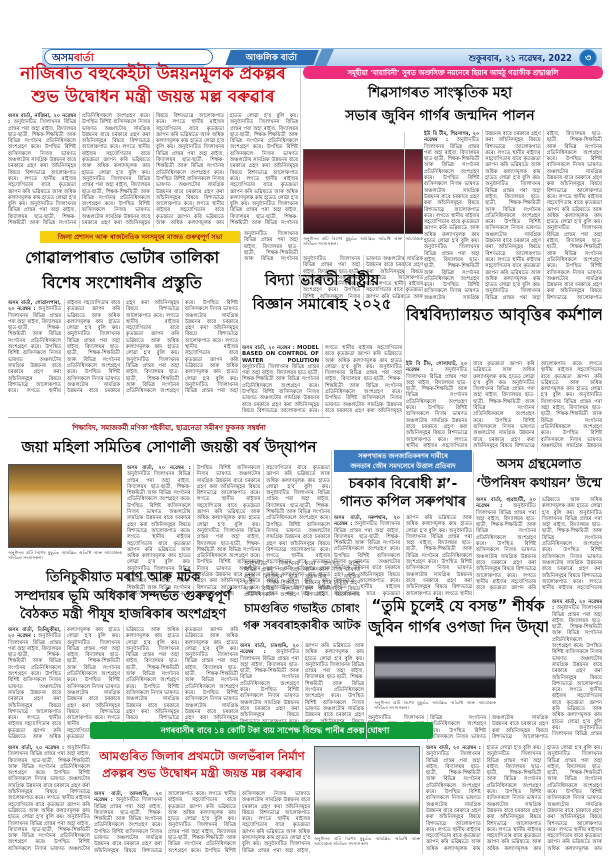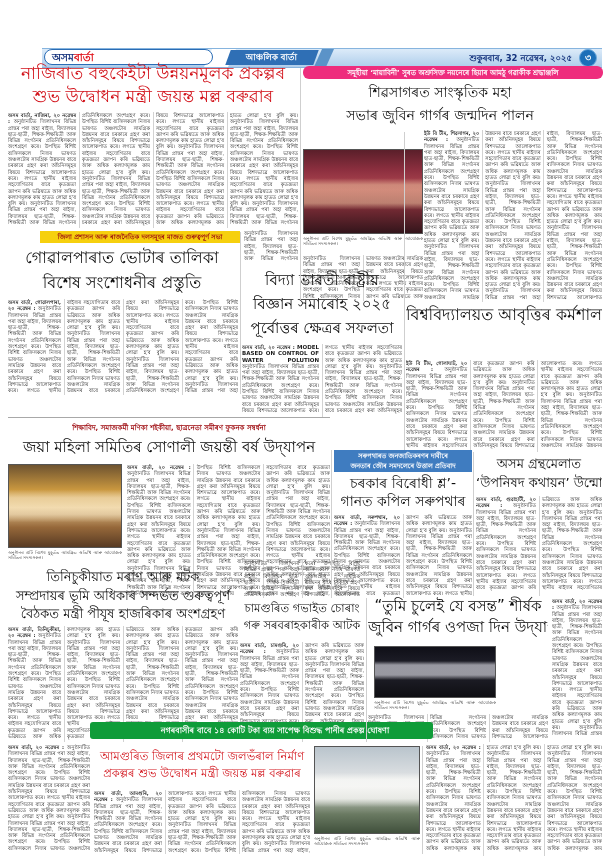--- a/index.html
+++ b/index.html
@@ -15,21 +15,21 @@
   .logo .p1{color:#14327c;} .logo .p2{color:#e01018;}
   .mh-shape{position:absolute;top:0;height:18px;transform:skewX(-24deg);}
   .tab{position:absolute;left:186px;top:1px;width:88px;height:15px;background:#2f6fb5;
     transform:skewX(-20deg);display:flex;align-items:center;justify-content:center;}
   .tab span{transform:skewX(20deg);color:#fff;font-size:8.5px;font-weight:bold;white-space:nowrap;}
   .mh-date{position:absolute;right:30px;top:3px;font-size:8.5px;font-weight:bold;color:#14327c;white-space:nowrap;}
   .pgc{position:absolute;right:5px;top:0px;width:16px;height:16px;border-radius:50%;
     background:#1c6fb8;border:1.5px solid #6aa8dc;color:#fff;font-size:9.5px;font-weight:bold;
     display:flex;align-items:center;justify-content:center;}
   
-  .hl{font-weight:400;text-align:center;color:#0d0d0d;overflow:hidden;}
+  .hl{font-weight:700;text-align:center;color:#0d0d0d;overflow:hidden;}
   .hl div{white-space:nowrap;}
   .red{color:#d2121a;}
   
   .kick{display:flex;align-items:center;justify-content:center;text-align:center;font-weight:bold;overflow:hidden;}
   .kick-pink{background:#ee2d7d;color:#fff;border-radius:6px;}
   .kick-yellow{background:#f6d00e;color:#9e0b10;}
   .kick-blue{background:#3f7cc0;color:#fff;flex-direction:column;}
   .kick-plain{color:#9e0b10;}
   
   .bt{font-size:5px;line-height:6.3px;text-align:justify;color:#1c1c1c;overflow:hidden;
@@ -65,21 +65,21 @@
   <div class="masthead">
     <div class="mh-shape" style="left:166px;width:24px;background:#fff;"></div>
     <div class="mh-shape" style="left:276px;width:12px;background:#5b93c8;"></div>
     <div class="logo">
       <span class="p1">অসম</span>
         <span class="p2">বাৰ্তা</span>
     </div>
     <div class="tab">
       <span>আঞ্চলিক বাৰ্তা</span>
     </div>
-    <div class="mh-date">শুকুৰবাৰ, 32 নৱেম্বৰ, ২০২৫</div>
+    <div class="mh-date">শুকুৰবাৰ, ২১ নৱেম্বৰ, 2022</div>
     <div class="pgc">৩</div>
   </div>
 
   <div class="abs hl red" style="left:8px;top:62px;width:290px;height:48px;font-size:17px;line-height:23px;">
     <div>নাজিৰাত বহুকেইটা উন্নয়নমূলক প্ৰকল্পৰ</div>
     <div>শুভ উদ্বোধন মন্ত্ৰী জয়ন্ত মল্ল বৰুৱাৰ</div>
   </div>
   <div class="abs bt c4" style="left:8px;top:112px;width:290px;height:116px;">
     <b class="dl">অসম বাৰ্তা, নাজিৰা, ২০ নৱেম্বৰ : </b><span>অনুষ্ঠানটিত জিলাখনৰ বিভিন্ন প্ৰান্তৰ পৰা অহা ৰাইজ, বিদ্যালয়ৰ ছাত্ৰ-ছাত্ৰী, শিক্ষক-শিক্ষয়িত্ৰী আৰু বিভিন্ন সংগঠনৰ প্ৰতিনিধিসকলে অংশগ্ৰহণ কৰে। উপস্থিত বিশিষ্ট ব্যক্তিসকলে নিজৰ ভাষণত অঞ্চলটোৰ সামগ্ৰিক উন্নয়নৰ বাবে চৰকাৰে গ্ৰহণ কৰা আঁচনিসমূহৰ বিষয়ে বিশদভাৱে আলোকপাত কৰে। লগতে স্থানীয় ৰাইজৰ সহযোগিতাৰ বাবে কৃতজ্ঞতা জ্ঞাপন কৰি ভৱিষ্যতে আৰু অধিক কল্যাণমূলক কাম হাতত লোৱা হ’ব বুলি কয়। অনুষ্ঠানটিত জিলাখনৰ বিভিন্ন প্ৰান্তৰ পৰা অহা ৰাইজ, বিদ্যালয়ৰ ছাত্ৰ-ছাত্ৰী, শিক্ষক-শিক্ষয়িত্ৰী আৰু বিভিন্ন সংগঠনৰ প্ৰতিনিধিসকলে অংশগ্ৰহণ কৰে। উপস্থিত বিশিষ্ট ব্যক্তিসকলে নিজৰ ভাষণত অঞ্চলটোৰ সামগ্ৰিক উন্নয়নৰ বাবে চৰকাৰে গ্ৰহণ কৰা আঁচনিসমূহৰ বিষয়ে বিশদভাৱে আলোকপাত কৰে। লগতে স্থানীয় ৰাইজৰ সহযোগিতাৰ বাবে কৃতজ্ঞতা জ্ঞাপন কৰি ভৱিষ্যতে আৰু অধিক কল্যাণমূলক কাম হাতত লোৱা হ’ব বুলি কয়। অনুষ্ঠানটিত জিলাখনৰ বিভিন্ন প্ৰান্তৰ পৰা অহা ৰাইজ, বিদ্যালয়ৰ ছাত্ৰ-ছাত্ৰী, শিক্ষক-শিক্ষয়িত্ৰী আৰু বিভিন্ন সংগঠনৰ প্ৰতিনিধিসকলে অংশগ্ৰহণ কৰে। উপস্থিত বিশিষ্ট ব্যক্তিসকলে নিজৰ ভাষণত অঞ্চলটোৰ সামগ্ৰিক উন্নয়নৰ বাবে চৰকাৰে গ্ৰহণ কৰা আঁচনিসমূহৰ বিষয়ে বিশদভাৱে আলোকপাত কৰে। লগতে স্থানীয় ৰাইজৰ সহযোগিতাৰ বাবে কৃতজ্ঞতা জ্ঞাপন কৰি ভৱিষ্যতে আৰু অধিক কল্যাণমূলক কাম হাতত লোৱা হ’ব বুলি কয়। অনুষ্ঠানটিত জিলাখনৰ বিভিন্ন প্ৰান্তৰ পৰা অহা ৰাইজ, বিদ্যালয়ৰ ছাত্ৰ-ছাত্ৰী, শিক্ষক-শিক্ষয়িত্ৰী আৰু বিভিন্ন সংগঠনৰ প্ৰতিনিধিসকলে অংশগ্ৰহণ কৰে। উপস্থিত বিশিষ্ট ব্যক্তিসকলে নিজৰ ভাষণত অঞ্চলটোৰ সামগ্ৰিক উন্নয়নৰ বাবে চৰকাৰে গ্ৰহণ কৰা আঁচনিসমূহৰ বিষয়ে বিশদভাৱে আলোকপাত কৰে। লগতে স্থানীয় ৰাইজৰ সহযোগিতাৰ বাবে কৃতজ্ঞতা জ্ঞাপন কৰি ভৱিষ্যতে আৰু অধিক কল্যাণমূলক কাম হাতত লোৱা হ’ব বুলি কয়। অনুষ্ঠানটিত জিলাখনৰ বিভিন্ন প্ৰান্তৰ পৰা অহা ৰাইজ, বিদ্যালয়ৰ ছাত্ৰ-ছাত্ৰী, শিক্ষক-শিক্ষয়িত্ৰী আৰু বিভিন্ন সংগঠনৰ প্ৰতিনিধিসকলে অংশগ্ৰহণ কৰে। উপস্থিত বিশিষ্ট ব্যক্তিসকলে নিজৰ ভাষণত অঞ্চলটোৰ সামগ্ৰিক উন্নয়নৰ বাবে চৰকাৰে গ্ৰহণ কৰা আঁচনিসমূহৰ বিষয়ে বিশদভাৱে আলোকপাত কৰে। লগতে স্থানীয় ৰাইজৰ সহযোগিতাৰ বাবে কৃতজ্ঞতা জ্ঞাপন কৰি ভৱিষ্যতে আৰু অধিক কল্যাণমূলক কাম হাতত লোৱা হ’ব বুলি কয়। অনুষ্ঠানটিত জিলাখনৰ বিভিন্ন প্ৰান্তৰ পৰা অহা ৰাইজ, বিদ্যালয়ৰ ছাত্ৰ-ছাত্ৰী, শিক্ষক-শিক্ষয়িত্ৰী আৰু বিভিন্ন সংগঠনৰ প্ৰতিনিধিসকলে অংশগ্ৰহণ কৰে। উপস্থিত বিশিষ্ট ব্যক্তিসকলে নিজৰ ভাষণত অঞ্চলটোৰ সামগ্ৰিক উন্নয়নৰ বাবে চৰকাৰে গ্ৰহণ কৰা আঁচনিসমূহৰ বিষয়ে বিশদভাৱে আলোকপাত কৰে। লগতে স্থানীয় ৰাইজৰ সহযোগিতাৰ বাবে কৃতজ্ঞতা জ্ঞাপন কৰি ভৱিষ্যতে আৰু অধিক কল্যাণমূলক কাম হাতত লোৱা হ’ব বুলি কয়। </span>
   </div>
@@ -107,21 +107,20 @@
     <b class="dl">অসম বাৰ্তা, গোৱালপাৰা, ২০ নৱেম্বৰ : </b><span>অনুষ্ঠানটিত জিলাখনৰ বিভিন্ন প্ৰান্তৰ পৰা অহা ৰাইজ, বিদ্যালয়ৰ ছাত্ৰ-ছাত্ৰী, শিক্ষক-শিক্ষয়িত্ৰী আৰু বিভিন্ন সংগঠনৰ প্ৰতিনিধিসকলে অংশগ্ৰহণ কৰে। উপস্থিত বিশিষ্ট ব্যক্তিসকলে নিজৰ ভাষণত অঞ্চলটোৰ সামগ্ৰিক উন্নয়নৰ বাবে চৰকাৰে গ্ৰহণ কৰা আঁচনিসমূহৰ বিষয়ে বিশদভাৱে আলোকপাত কৰে। লগতে স্থানীয় ৰাইজৰ সহযোগিতাৰ বাবে কৃতজ্ঞতা জ্ঞাপন কৰি ভৱিষ্যতে আৰু অধিক কল্যাণমূলক কাম হাতত লোৱা হ’ব বুলি কয়। অনুষ্ঠানটিত জিলাখনৰ বিভিন্ন প্ৰান্তৰ পৰা অহা ৰাইজ, বিদ্যালয়ৰ ছাত্ৰ-ছাত্ৰী, শিক্ষক-শিক্ষয়িত্ৰী আৰু বিভিন্ন সংগঠনৰ প্ৰতিনিধিসকলে অংশগ্ৰহণ কৰে। উপস্থিত বিশিষ্ট ব্যক্তিসকলে নিজৰ ভাষণত অঞ্চলটোৰ সামগ্ৰিক উন্নয়নৰ বাবে চৰকাৰে গ্ৰহণ কৰা আঁচনিসমূহৰ বিষয়ে বিশদভাৱে আলোকপাত কৰে। লগতে স্থানীয় ৰাইজৰ সহযোগিতাৰ বাবে কৃতজ্ঞতা জ্ঞাপন কৰি ভৱিষ্যতে আৰু অধিক কল্যাণমূলক কাম হাতত লোৱা হ’ব বুলি কয়। অনুষ্ঠানটিত জিলাখনৰ বিভিন্ন প্ৰান্তৰ পৰা অহা ৰাইজ, বিদ্যালয়ৰ ছাত্ৰ-ছাত্ৰী, শিক্ষক-শিক্ষয়িত্ৰী আৰু বিভিন্ন সংগঠনৰ প্ৰতিনিধিসকলে অংশগ্ৰহণ কৰে। উপস্থিত বিশিষ্ট ব্যক্তিসকলে নিজৰ ভাষণত অঞ্চলটোৰ সামগ্ৰিক উন্নয়নৰ বাবে চৰকাৰে গ্ৰহণ কৰা আঁচনিসমূহৰ বিষয়ে বিশদভাৱে আলোকপাত কৰে। লগতে স্থানীয় ৰাইজৰ সহযোগিতাৰ বাবে কৃতজ্ঞতা জ্ঞাপন কৰি ভৱিষ্যতে আৰু অধিক কল্যাণমূলক কাম হাতত লোৱা হ’ব বুলি কয়। অনুষ্ঠানটিত জিলাখনৰ বিভিন্ন প্ৰান্তৰ পৰা অহা ৰাইজ, বিদ্যালয়ৰ ছাত্ৰ-ছাত্ৰী, শিক্ষক-শিক্ষয়িত্ৰী আৰু বিভিন্ন সংগঠনৰ প্ৰতিনিধিসকলে অংশগ্ৰহণ কৰে। উপস্থিত বিশিষ্ট ব্যক্তিসকলে নিজৰ ভাষণত অঞ্চলটোৰ সামগ্ৰিক উন্নয়নৰ বাবে চৰকাৰে গ্ৰহণ কৰা আঁচনিসমূহৰ বিষয়ে বিশদভাৱে আলোকপাত কৰে। লগতে স্থানীয় ৰাইজৰ সহযোগিতাৰ বাবে কৃতজ্ঞতা জ্ঞাপন কৰি ভৱিষ্যতে আৰু অধিক কল্যাণমূলক কাম হাতত লোৱা হ’ব বুলি কয়। </span>
   </div>
 
   <div class="abs bt c1" style="left:244px;top:230px;width:54px;height:36px;">
     <span>অনুষ্ঠানটিত জিলাখনৰ বিভিন্ন প্ৰান্তৰ পৰা অহা ৰাইজ, বিদ্যালয়ৰ ছাত্ৰ-ছাত্ৰী, শিক্ষক-শিক্ষয়িত্ৰী আৰু বিভিন্ন সংগঠনৰ প্ৰতিনিধিসকলে অংশগ্ৰহণ কৰে। উপস্থিত বিশিষ্ট ব্যক্তিসকলে নিজৰ ভাষণত অঞ্চলটোৰ সামগ্ৰিক উন্নয়নৰ বাবে চৰকাৰে গ্ৰহণ কৰা আঁচনিসমূহৰ বিষয়ে বিশদভাৱে আলোকপাত কৰে। লগতে স্থানীয় ৰাইজৰ সহযোগিতাৰ বাবে কৃতজ্ঞতা জ্ঞাপন কৰি ভৱিষ্যতে আৰু অধিক কল্যাণমূলক কাম হাতত লোৱা হ’ব বুলি কয়। </span>
   </div>
 
   <div class="abs hl" style="left:242px;top:268px;width:160px;height:74px;font-size:15px;line-height:24px;">
     <div>বিদ্যা ভাৰতী ৰাষ্ট্ৰীয়</div>
     <div>বিজ্ঞান সমাৰোহ ২০২৫</div>
-    <div>পূৰ্বোত্তৰ ক্ষেত্ৰৰ সফলতা</div>
   </div>
   <div class="abs bt c2" style="left:242px;top:344px;width:160px;height:74px;">
     <b class="dl">অসম বাৰ্তা, ২০ নৱেম্বৰ : </b><b class="eng">MODEL BASED ON CONTROL OF WATER POLUTION </b><span>অনুষ্ঠানটিত জিলাখনৰ বিভিন্ন প্ৰান্তৰ পৰা অহা ৰাইজ, বিদ্যালয়ৰ ছাত্ৰ-ছাত্ৰী, শিক্ষক-শিক্ষয়িত্ৰী আৰু বিভিন্ন সংগঠনৰ প্ৰতিনিধিসকলে অংশগ্ৰহণ কৰে। উপস্থিত বিশিষ্ট ব্যক্তিসকলে নিজৰ ভাষণত অঞ্চলটোৰ সামগ্ৰিক উন্নয়নৰ বাবে চৰকাৰে গ্ৰহণ কৰা আঁচনিসমূহৰ বিষয়ে বিশদভাৱে আলোকপাত কৰে। লগতে স্থানীয় ৰাইজৰ সহযোগিতাৰ বাবে কৃতজ্ঞতা জ্ঞাপন কৰি ভৱিষ্যতে আৰু অধিক কল্যাণমূলক কাম হাতত লোৱা হ’ব বুলি কয়। অনুষ্ঠানটিত জিলাখনৰ বিভিন্ন প্ৰান্তৰ পৰা অহা ৰাইজ, বিদ্যালয়ৰ ছাত্ৰ-ছাত্ৰী, শিক্ষক-শিক্ষয়িত্ৰী আৰু বিভিন্ন সংগঠনৰ প্ৰতিনিধিসকলে অংশগ্ৰহণ কৰে। উপস্থিত বিশিষ্ট ব্যক্তিসকলে নিজৰ ভাষণত অঞ্চলটোৰ সামগ্ৰিক উন্নয়নৰ বাবে চৰকাৰে গ্ৰহণ কৰা আঁচনিসমূহৰ বিষয়ে বিশদভাৱে আলোকপাত কৰে। লগতে স্থানীয় ৰাইজৰ সহযোগিতাৰ বাবে কৃতজ্ঞতা জ্ঞাপন কৰি ভৱিষ্যতে আৰু অধিক কল্যাণমূলক কাম হাতত লোৱা হ’ব বুলি কয়। অনুষ্ঠানটিত জিলাখনৰ বিভিন্ন প্ৰান্তৰ পৰা অহা ৰাইজ, বিদ্যালয়ৰ ছাত্ৰ-ছাত্ৰী, শিক্ষক-শিক্ষয়িত্ৰী আৰু বিভিন্ন সংগঠনৰ প্ৰতিনিধিসকলে অংশগ্ৰহণ কৰে। উপস্থিত বিশিষ্ট ব্যক্তিসকলে নিজৰ ভাষণত অঞ্চলটোৰ সামগ্ৰিক উন্নয়নৰ বাবে চৰকাৰে গ্ৰহণ কৰা আঁচনিসমূহৰ বিষয়ে বিশদভাৱে আলোকপাত কৰে। লগতে স্থানীয় ৰাইজৰ সহযোগিতাৰ বাবে কৃতজ্ঞতা জ্ঞাপন কৰি ভৱিষ্যতে আৰু অধিক কল্যাণমূলক কাম হাতত লোৱা হ’ব বুলি কয়। </span>
   </div>
 
   <div class="abs hl" style="left:406px;top:302px;width:196px;height:56px;font-size:16px;line-height:26px;">
     <div>বিশ্ববিদ্যালয়ত আবৃত্তিৰ কৰ্মশালা</div>
   </div>
   <div class="abs bt c3" style="left:406px;top:360px;width:196px;height:92px;">
     <b class="dl">ইউ বি টীম, গোলাঘাট, ২০ নৱেম্বৰ : </b><span>অনুষ্ঠানটিত জিলাখনৰ বিভিন্ন প্ৰান্তৰ পৰা অহা ৰাইজ, বিদ্যালয়ৰ ছাত্ৰ-ছাত্ৰী, শিক্ষক-শিক্ষয়িত্ৰী আৰু বিভিন্ন সংগঠনৰ প্ৰতিনিধিসকলে অংশগ্ৰহণ কৰে। উপস্থিত বিশিষ্ট ব্যক্তিসকলে নিজৰ ভাষণত অঞ্চলটোৰ সামগ্ৰিক উন্নয়নৰ বাবে চৰকাৰে গ্ৰহণ কৰা আঁচনিসমূহৰ বিষয়ে বিশদভাৱে আলোকপাত কৰে। লগতে স্থানীয় ৰাইজৰ সহযোগিতাৰ বাবে কৃতজ্ঞতা জ্ঞাপন কৰি ভৱিষ্যতে আৰু অধিক কল্যাণমূলক কাম হাতত লোৱা হ’ব বুলি কয়। অনুষ্ঠানটিত জিলাখনৰ বিভিন্ন প্ৰান্তৰ পৰা অহা ৰাইজ, বিদ্যালয়ৰ ছাত্ৰ-ছাত্ৰী, শিক্ষক-শিক্ষয়িত্ৰী আৰু বিভিন্ন সংগঠনৰ প্ৰতিনিধিসকলে অংশগ্ৰহণ কৰে। উপস্থিত বিশিষ্ট ব্যক্তিসকলে নিজৰ ভাষণত অঞ্চলটোৰ সামগ্ৰিক উন্নয়নৰ বাবে চৰকাৰে গ্ৰহণ কৰা আঁচনিসমূহৰ বিষয়ে বিশদভাৱে আলোকপাত কৰে। লগতে স্থানীয় ৰাইজৰ সহযোগিতাৰ বাবে কৃতজ্ঞতা জ্ঞাপন কৰি ভৱিষ্যতে আৰু অধিক কল্যাণমূলক কাম হাতত লোৱা হ’ব বুলি কয়। অনুষ্ঠানটিত জিলাখনৰ বিভিন্ন প্ৰান্তৰ পৰা অহা ৰাইজ, বিদ্যালয়ৰ ছাত্ৰ-ছাত্ৰী, শিক্ষক-শিক্ষয়িত্ৰী আৰু বিভিন্ন সংগঠনৰ প্ৰতিনিধিসকলে অংশগ্ৰহণ কৰে। উপস্থিত বিশিষ্ট ব্যক্তিসকলে নিজৰ ভাষণত অঞ্চলটোৰ সামগ্ৰিক উন্নয়নৰ বাবে চৰকাৰে গ্ৰহণ কৰা আঁচনিসমূহৰ বিষয়ে বিশদভাৱে আলোকপাত কৰে। লগতে স্থানীয় ৰাইজৰ সহযোগিতাৰ বাবে কৃতজ্ঞতা জ্ঞাপন কৰি ভৱিষ্যতে আৰু অধিক কল্যাণমূলক কাম হাতত লোৱা হ’ব বুলি কয়। </span>

